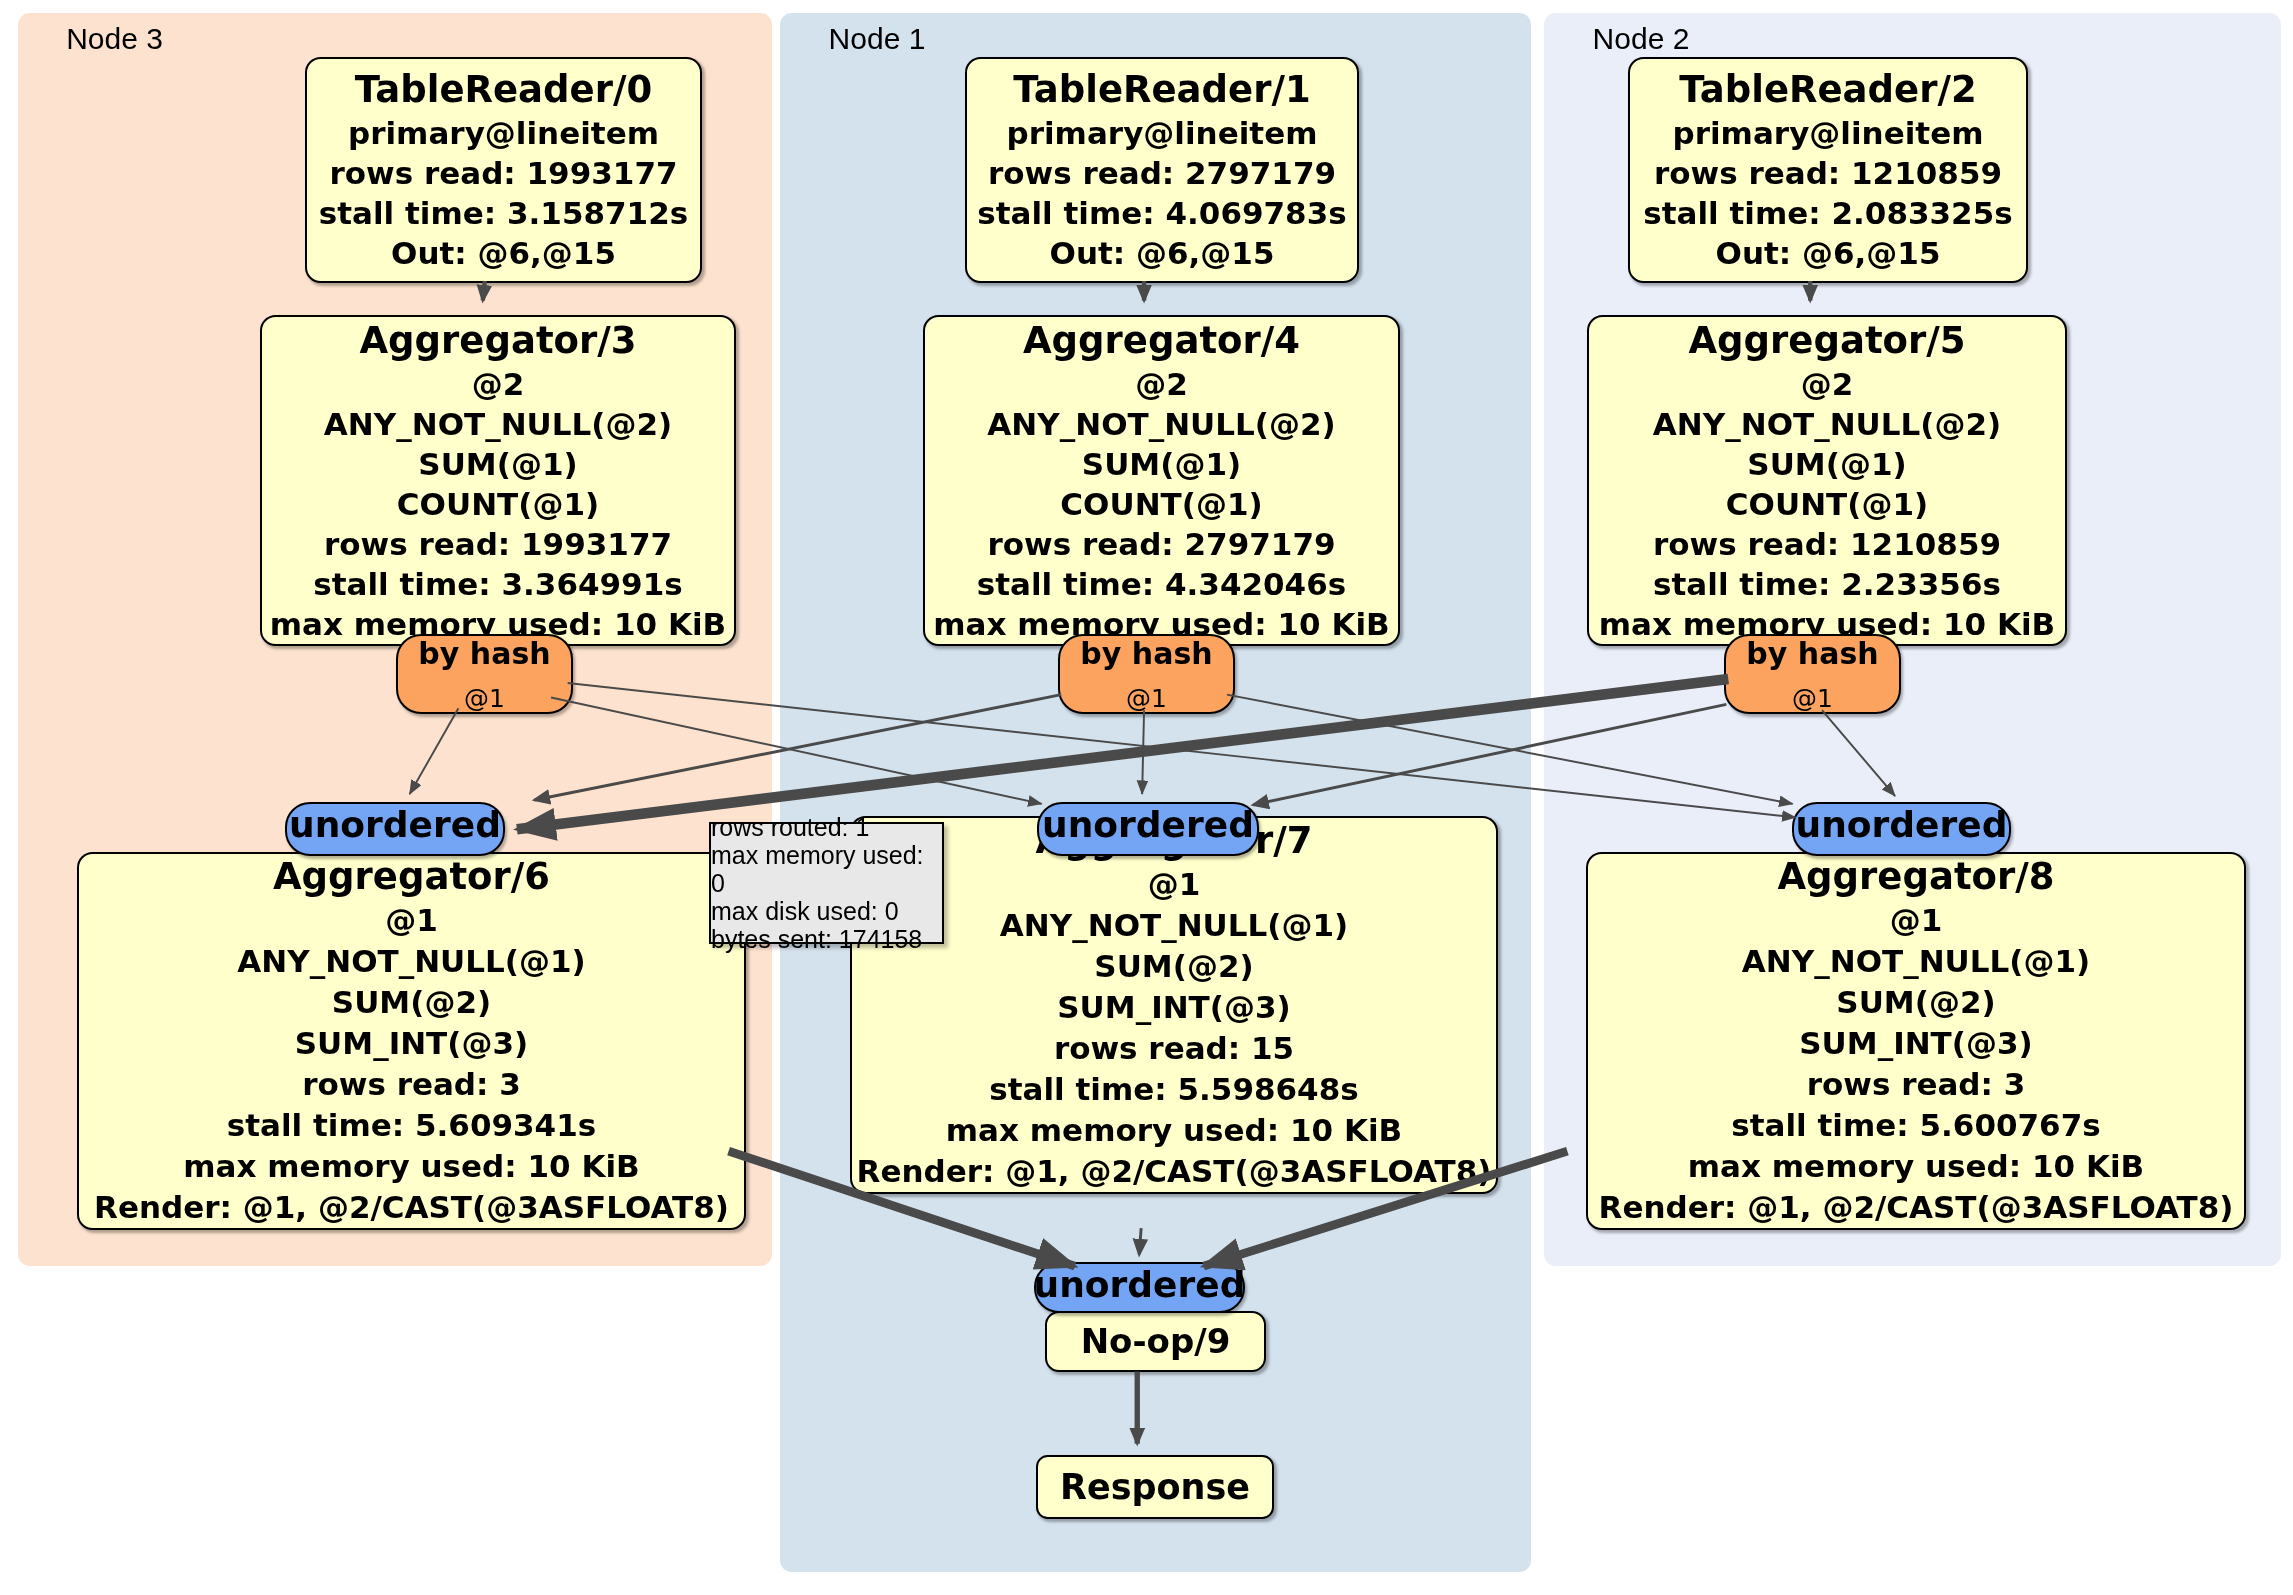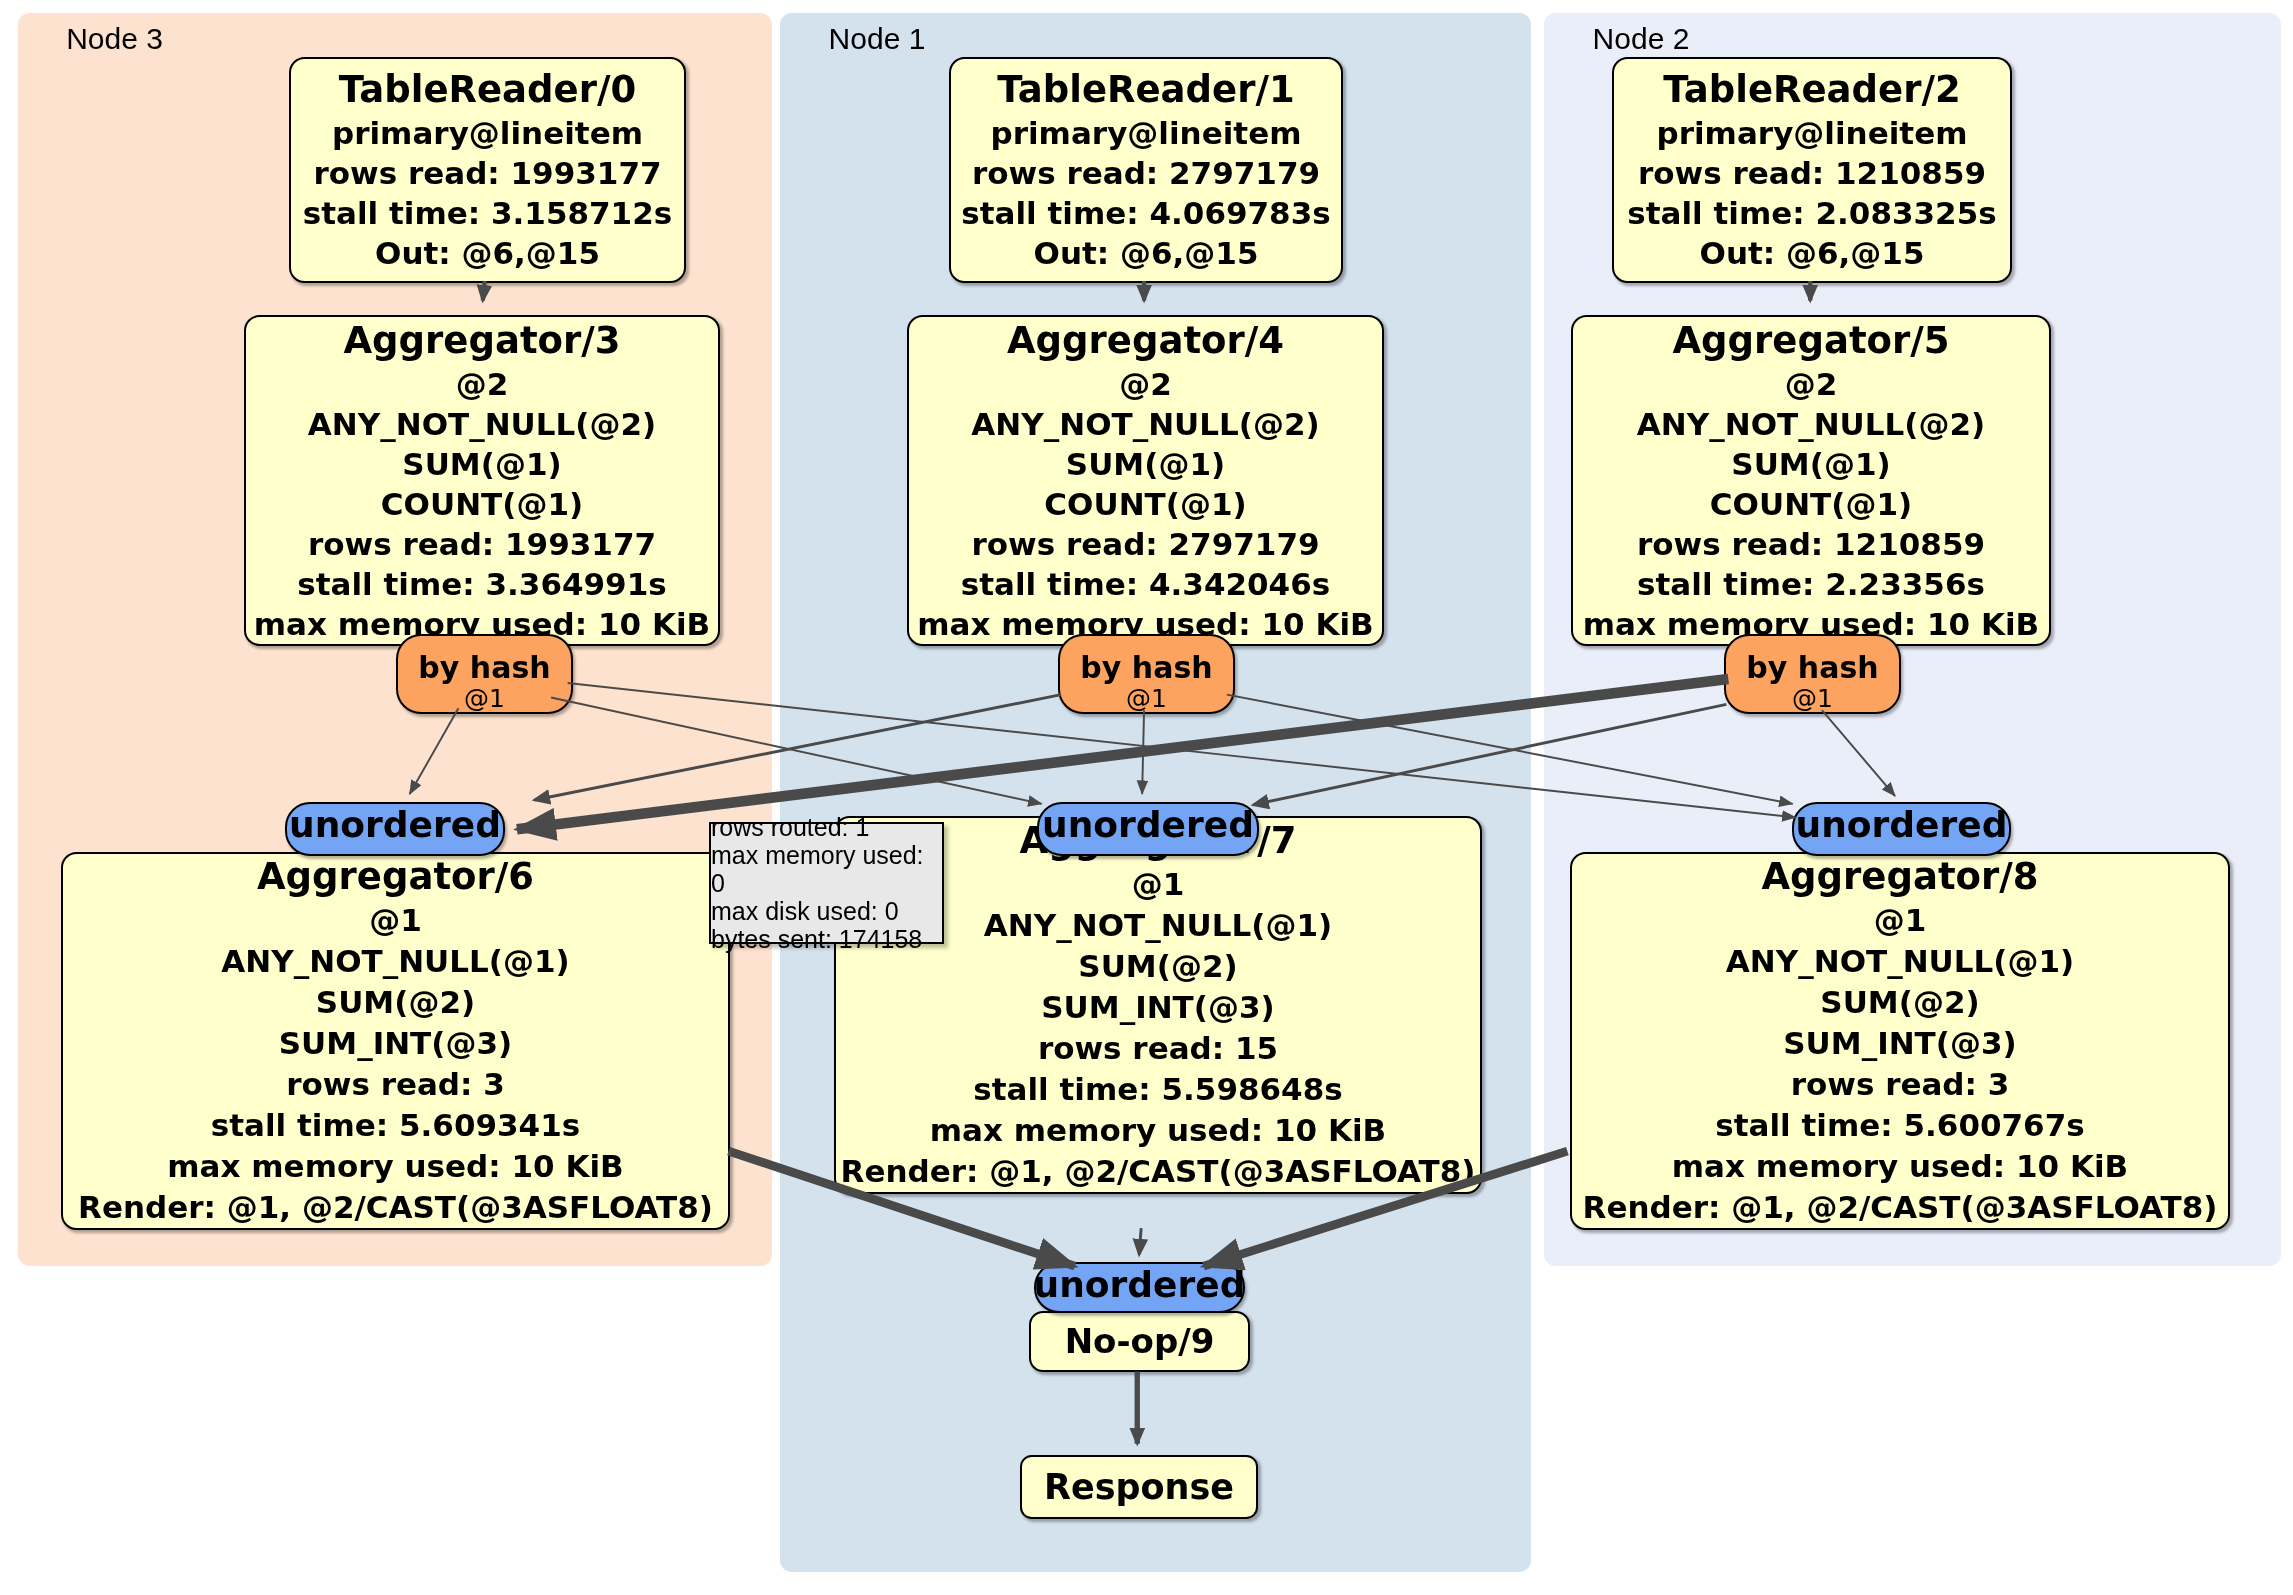--- a/index.html
+++ b/index.html
@@ -15,30 +15,31 @@
     position:absolute;top:9.8px;left:17.6px;
     font-family:"Liberation Sans",sans-serif;font-size:30px;margin-left:31px;
   }
   .pbox{
     position:absolute;z-index:2;
     background:var(--box-fill,#ffffcc);
     border:2px solid #000;border-radius:15.6px;
     box-shadow:2.9px 2.9px 2.9px rgba(0,0,0,0.30);
     display:flex;flex-direction:column;justify-content:center;align-items:center;
     text-align:center;
+    margin-left:16px;
   }
   .btitle{font-weight:bold;font-size:37px;line-height:46px;white-space:nowrap;}
   .bline{font-size:31px;line-height:40px;white-space:nowrap;font-weight:bold;}
   .agg2 .bline{line-height:41px;}
   .router{
     position:absolute;z-index:3;
     background:var(--router-fill,#fba35f);
     border:2px solid #000;border-radius:25px;
     box-shadow:2px 2.9px 2.9px rgba(0,0,0,0.30);
-    display:flex;flex-direction:column;justify-content:flex-end;align-items:center;
+    display:flex;flex-direction:column;justify-content:space-between;align-items:center;
   }
   .router-label{font-weight:bold;font-size:30px;line-height:35px;}
   .router-key{font-size:25px;line-height:27px;}
   .sync{
     position:absolute;z-index:3;
     background:var(--sync-fill,#74a4f4);
     border:2.9px solid #000;border-radius:25px;
     box-shadow:2px 2.9px 2.9px rgba(0,0,0,0.30);
     display:flex;justify-content:center;align-items:flex-start;
     font-weight:bold;font-size:36px;

